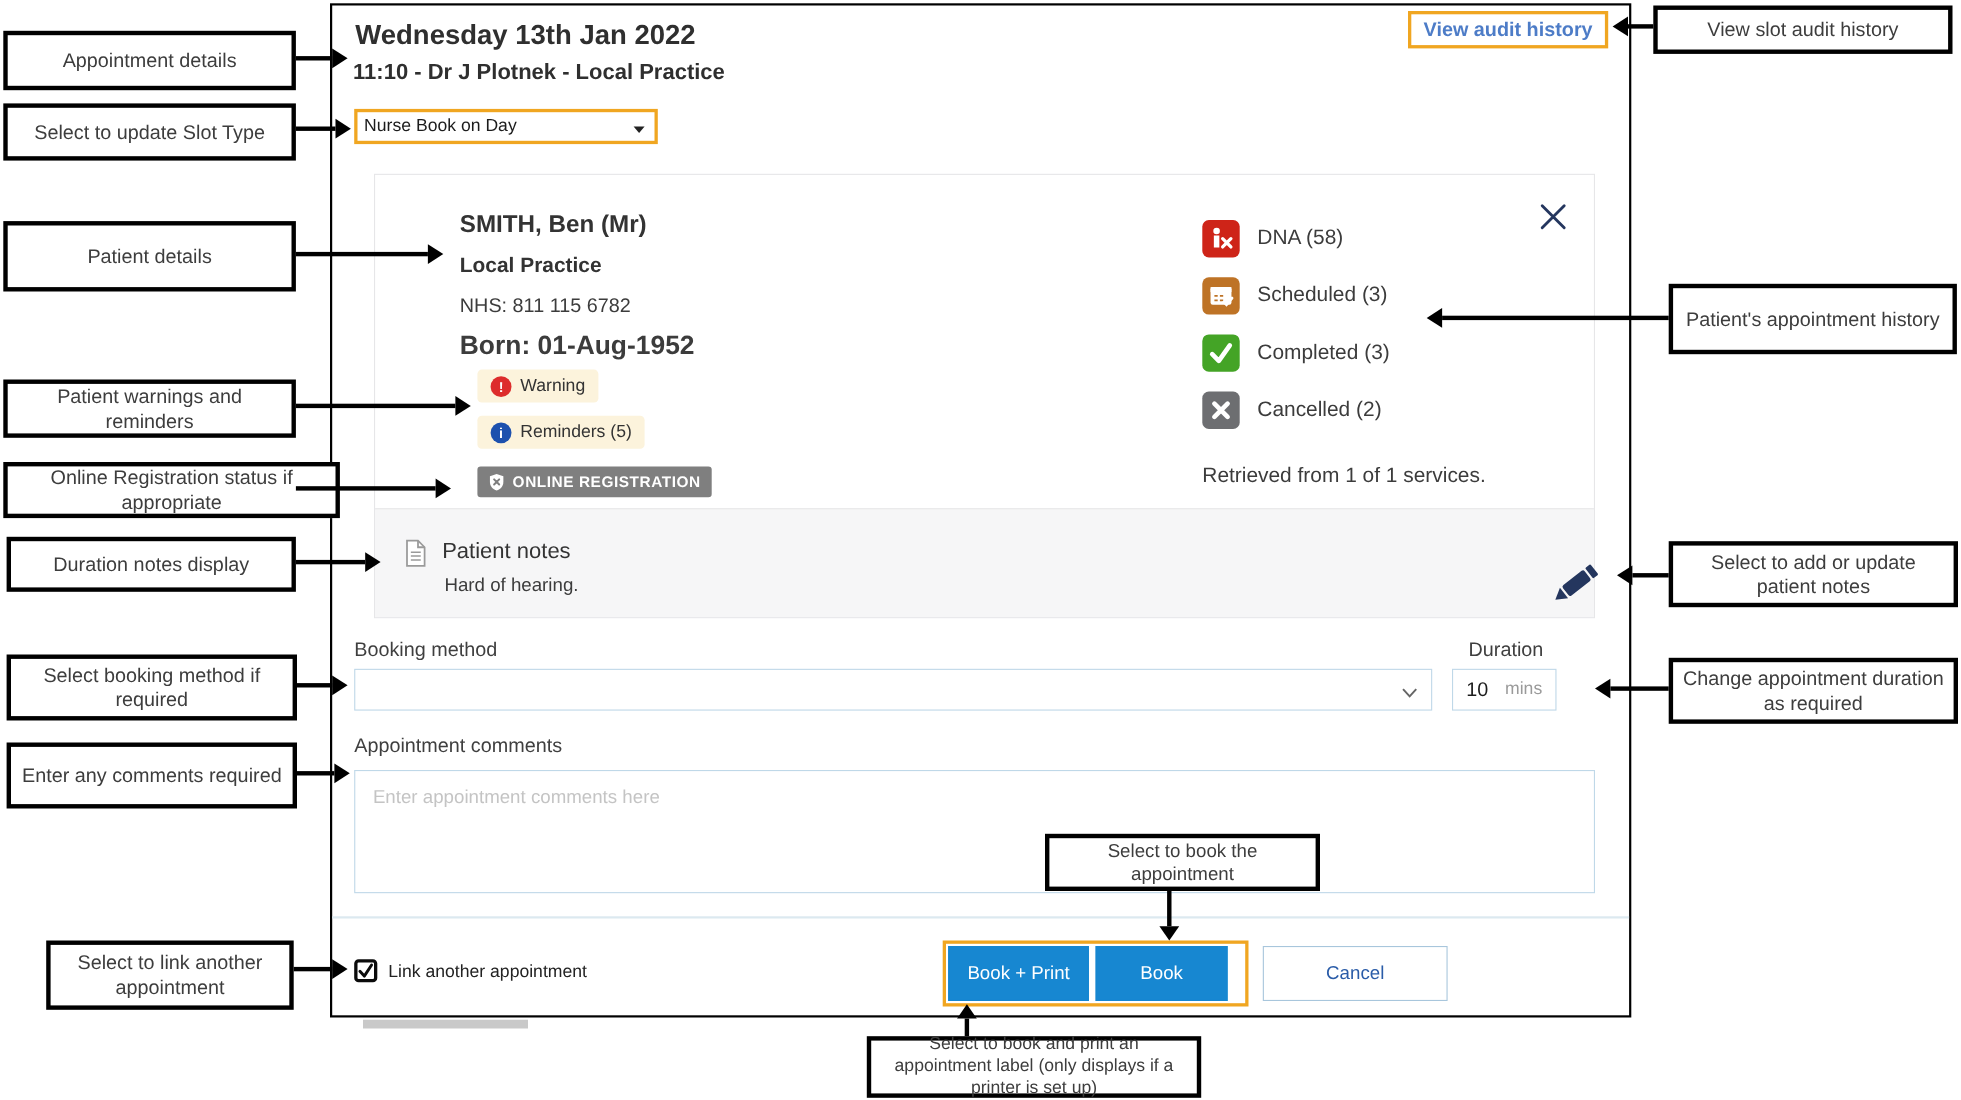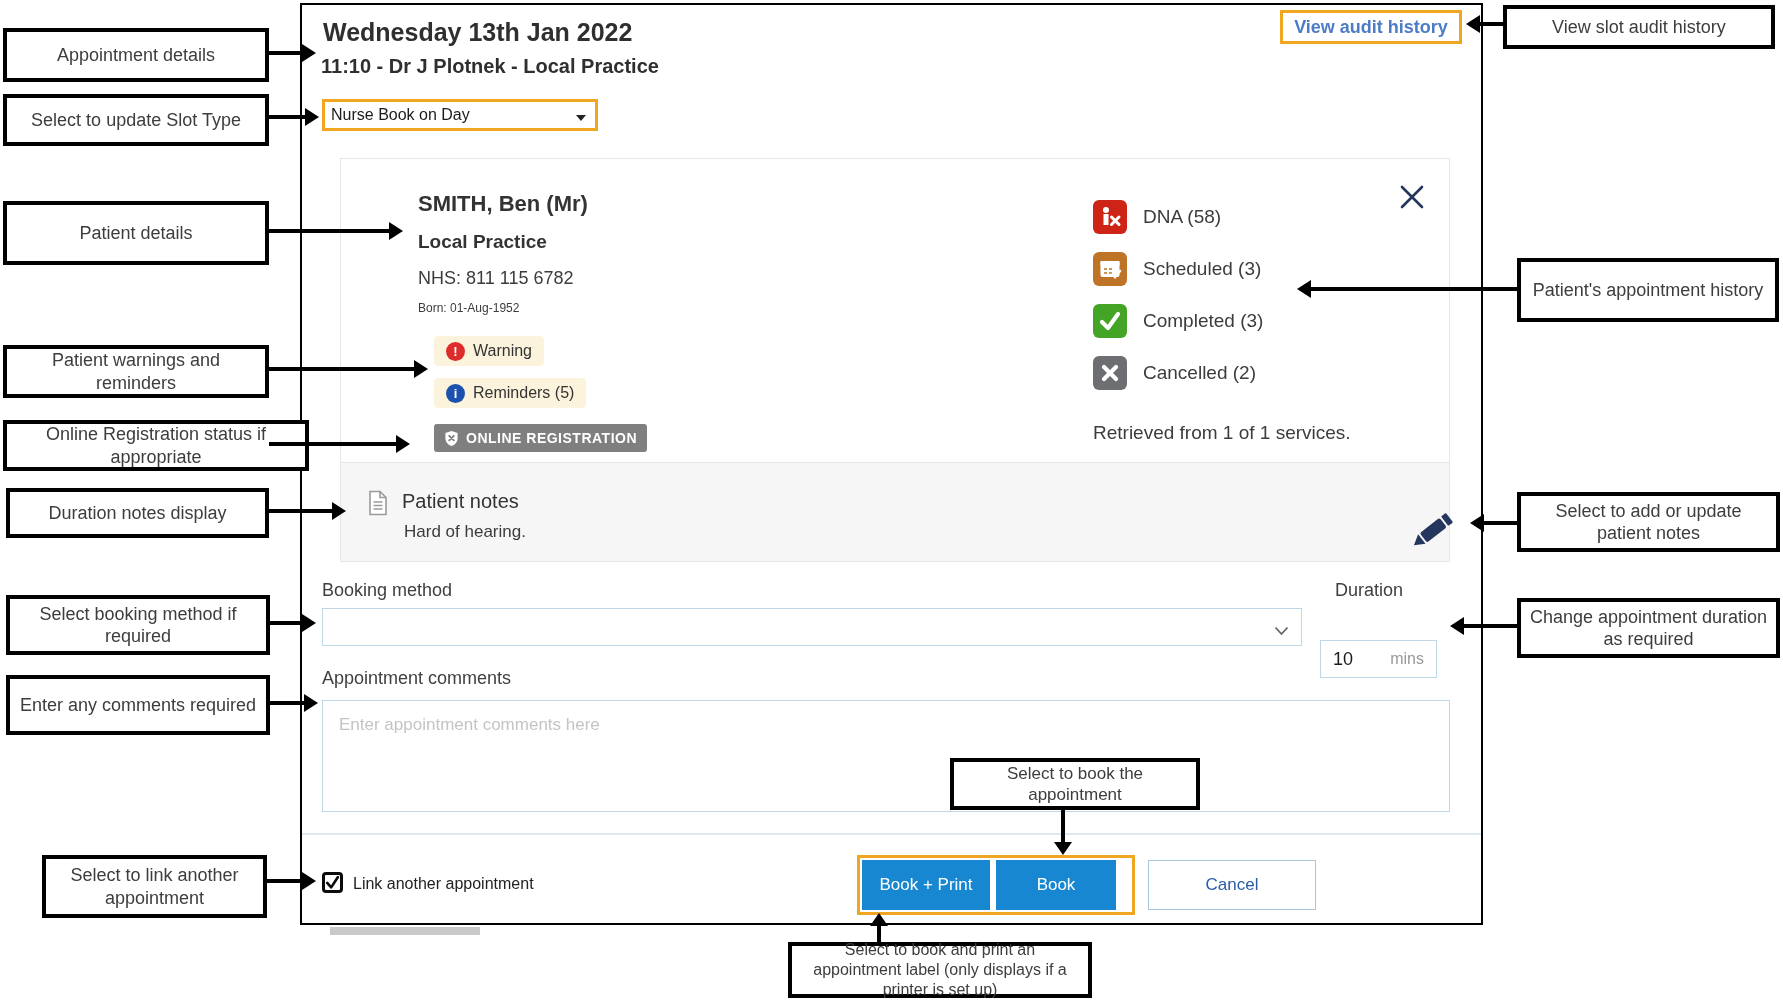--- a/index.html
+++ b/index.html
@@ -16,21 +16,21 @@
   .slot-select{left:322px;top:99px;width:276px;height:32px;border:3px solid #F0A621;background:#fff;
       display:flex;align-items:center;padding:0 26px 0 6px;font-size:16px;color:#1c1c1c;cursor:pointer;}
   .slot-caret{position:absolute;right:9px;top:13px;width:0;height:0;
       border-left:5px solid transparent;border-right:5px solid transparent;border-top:6px solid #222;}
 
   
   .card{left:340px;top:158px;width:1110px;height:404px;border:1px solid #e6e6e8;background:#fff;}
   .p-name{left:418px;top:191px;font-size:22px;font-weight:bold;color:#333;}
   .p-practice{left:418px;top:231px;font-size:19px;font-weight:bold;color:#333;}
   .p-nhs{left:418px;top:268px;font-size:18px;color:#3c3c3c;}
-  .p-born{left:418px;top:301px;font-size:12px;color:#3c3c3c;}
+  .p-born{left:418px;top:301px;font-size:24px;color:#3c3c3c;font-weight:bold;}
   .badge{height:30px;background:#FCF3DC;border-radius:4px;display:flex;align-items:center;
       gap:8px;padding:0 12px;font-size:16px;color:#333;cursor:pointer;}
   .dot{width:19px;height:19px;border-radius:50%;color:#fff;display:flex;align-items:center;
       justify-content:center;font-size:13px;font-weight:bold;flex:0 0 auto;}
   .dot.red{background:#DD2C2C;} .dot.blue{background:#1D51AE;}
   .online-badge{left:434px;top:424px;height:28px;background:#7F7F7F;border-radius:3px;color:#fff;
       display:flex;align-items:center;gap:7px;padding:0 10px;font-size:14px;font-weight:bold;letter-spacing:.5px;}
   .hist-row{left:1093px;height:34px;display:flex;align-items:center;gap:16px;}
   .hist-icon{width:34px;height:34px;border-radius:6px;flex:0 0 auto;display:flex;align-items:center;justify-content:center;}
   .hist-label{font-size:19px;color:#3c3c3c;}
@@ -39,21 +39,21 @@
   .notes-sec{left:341px;top:462px;width:1108px;height:99px;background:#f6f6f7;border-top:1px solid #e6e6e8;}
   .notes-title{left:402px;top:490px;font-size:20px;color:#333;}
   .notes-text{left:404px;top:522px;font-size:17px;color:#3c3c3c;}
   .doc-icon{left:368px;top:490px;}
   .pencil{left:1410px;top:506px;cursor:pointer;}
 
   
   .form-label{font-size:18px;color:#3f3f3f;}
   .select-box{left:322px;top:608px;width:980px;height:38px;border:1px solid #BFD8E8;background:#fff;cursor:pointer;}
   .select-chev{position:absolute;right:12px;top:13px;}
-  .dur-input{left:1320px;top:640px;width:117px;height:38px;border:1px solid #BFD8E8;background:#fff;
+  .dur-input{left:1320px;top:608px;width:95px;height:38px;border:1px solid #BFD8E8;background:#fff;
       display:flex;align-items:center;justify-content:space-between;padding:0 12px;cursor:text;text-align:center;}
   .dur-val{font-size:18px;color:#1c1c1c;} .dur-unit{font-size:16px;color:#9a9a9a;}
   .comments{left:322px;top:700px;width:1128px;height:112px;border:1px solid #BFD8E8;background:#fff;
       resize:none;outline:none;font-family:"Liberation Sans",sans-serif;font-size:17px;padding:14px 16px;color:#333;}
   .comments::placeholder{color:#c4c4c4;opacity:1;}
   .divider{left:302px;top:833px;width:1179px;height:2px;background:#DCE9F0;}
 
   
   .checkbox{left:322px;top:872px;width:21px;height:21px;border:3px solid #0b0b0b;border-radius:4px;
       background:#fff;display:flex;align-items:center;justify-content:center;cursor:pointer;}

